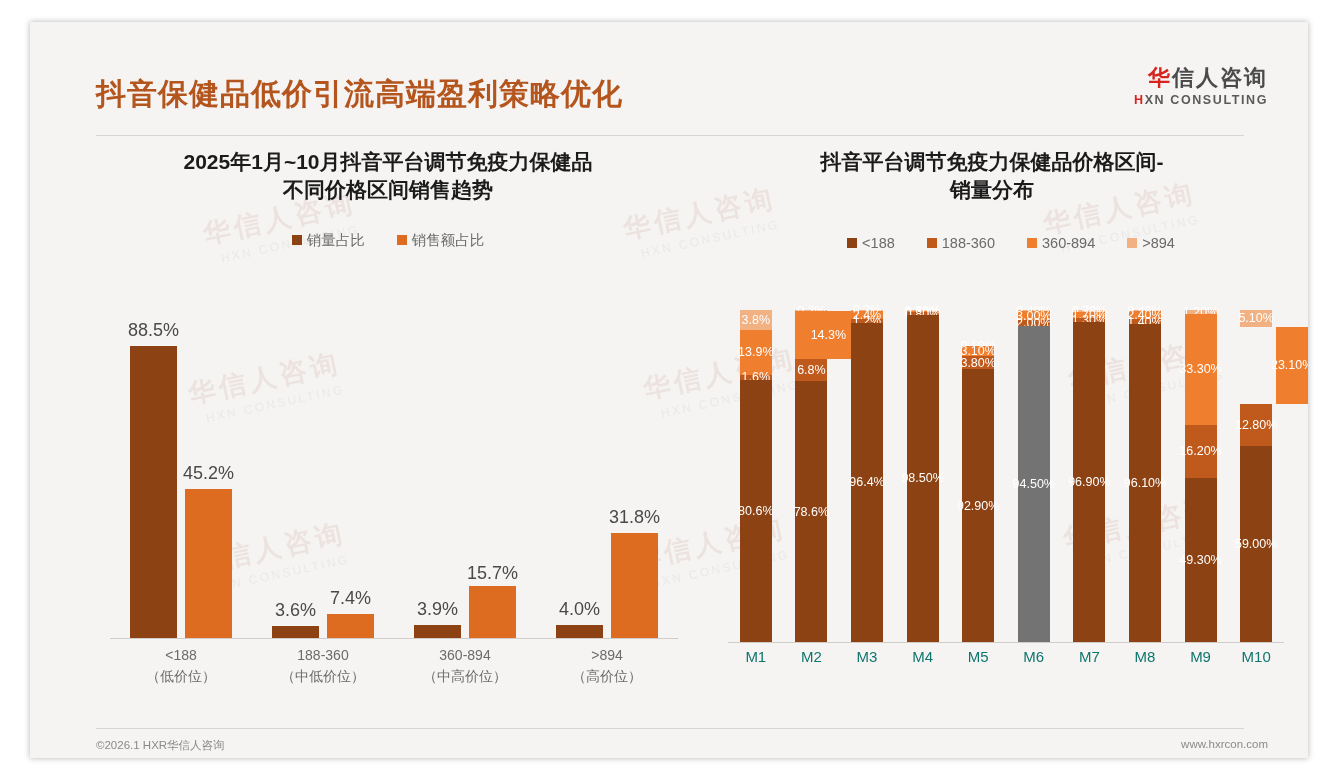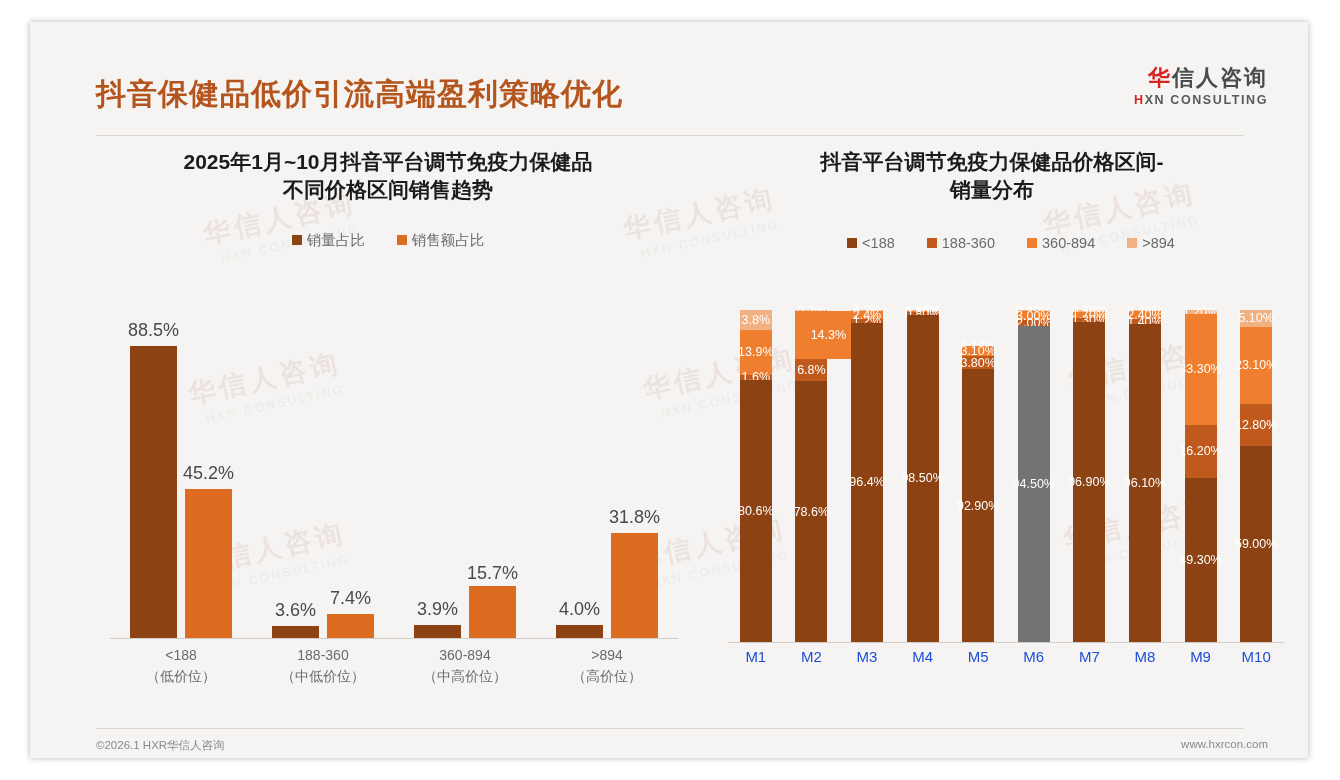--- a/index.html
+++ b/index.html
@@ -81,21 +81,21 @@
   .stwrap{position:absolute;left:0;bottom:0;width:100%;height:332px;display:flex;}
   .stcol{flex:1;display:flex;justify-content:center;align-items:flex-end;height:100%;}
   .stbar{position:relative;width:32px;height:100%;display:flex;flex-direction:column;justify-content:flex-end;}
   .seg{position:relative;width:100%;}
   .sval{
     position:absolute;left:50%;top:50%;
     transform:translate(-50%,-50%);
     font-size:12.5px;color:#ffffff;white-space:nowrap;
   }
   .xlabR{position:absolute;top:500px;left:8px;width:556px;display:flex;}
-  .xlabR > div{flex:1;text-align:center;font-size:15px;color:#1d4ed8;}
+  .xlabR > div{flex:1;text-align:center;font-size:15px;color:#0f766e;}
   
   .frule{position:absolute;left:66px;top:706px;width:1148px;height:1px;background:#d9d5d0;}
   .fleft{position:absolute;left:66px;top:716px;font-size:11.5px;color:#8a8a8a;}
   .fright{position:absolute;right:40px;top:716px;font-size:11.5px;color:#8a8a8a;}
 </style>
 </head>
 <body>
 
 <div class="slide">
 
@@ -390,21 +390,21 @@
               <div class="seg" style="height: 163.676px; background: rgb(140, 66, 18);">
                 <div class="sval">49.30%</div>
               </div>
             </div>
           </div>
           <div class="stcol">
             <div class="stbar">
               <div class="seg" style="height: 16.932px; background: rgb(242, 177, 131);">
                 <div class="sval">5.10%</div>
               </div>
-              <div class="seg" style="height: 76.692px; background: rgb(239, 127, 46);">
+              <div class="seg" style="height: 76.692px; background: rgb(239, 127, 46); margin-left: 36px;">
                 <div class="sval">23.10%</div>
               </div>
               <div class="seg" style="height: 42.496px; background: rgb(192, 90, 28);">
                 <div class="sval">12.80%</div>
               </div>
               <div class="seg" style="height: 195.88px; background: rgb(140, 66, 18);">
                 <div class="sval">59.00%</div>
               </div>
             </div>
           </div>

